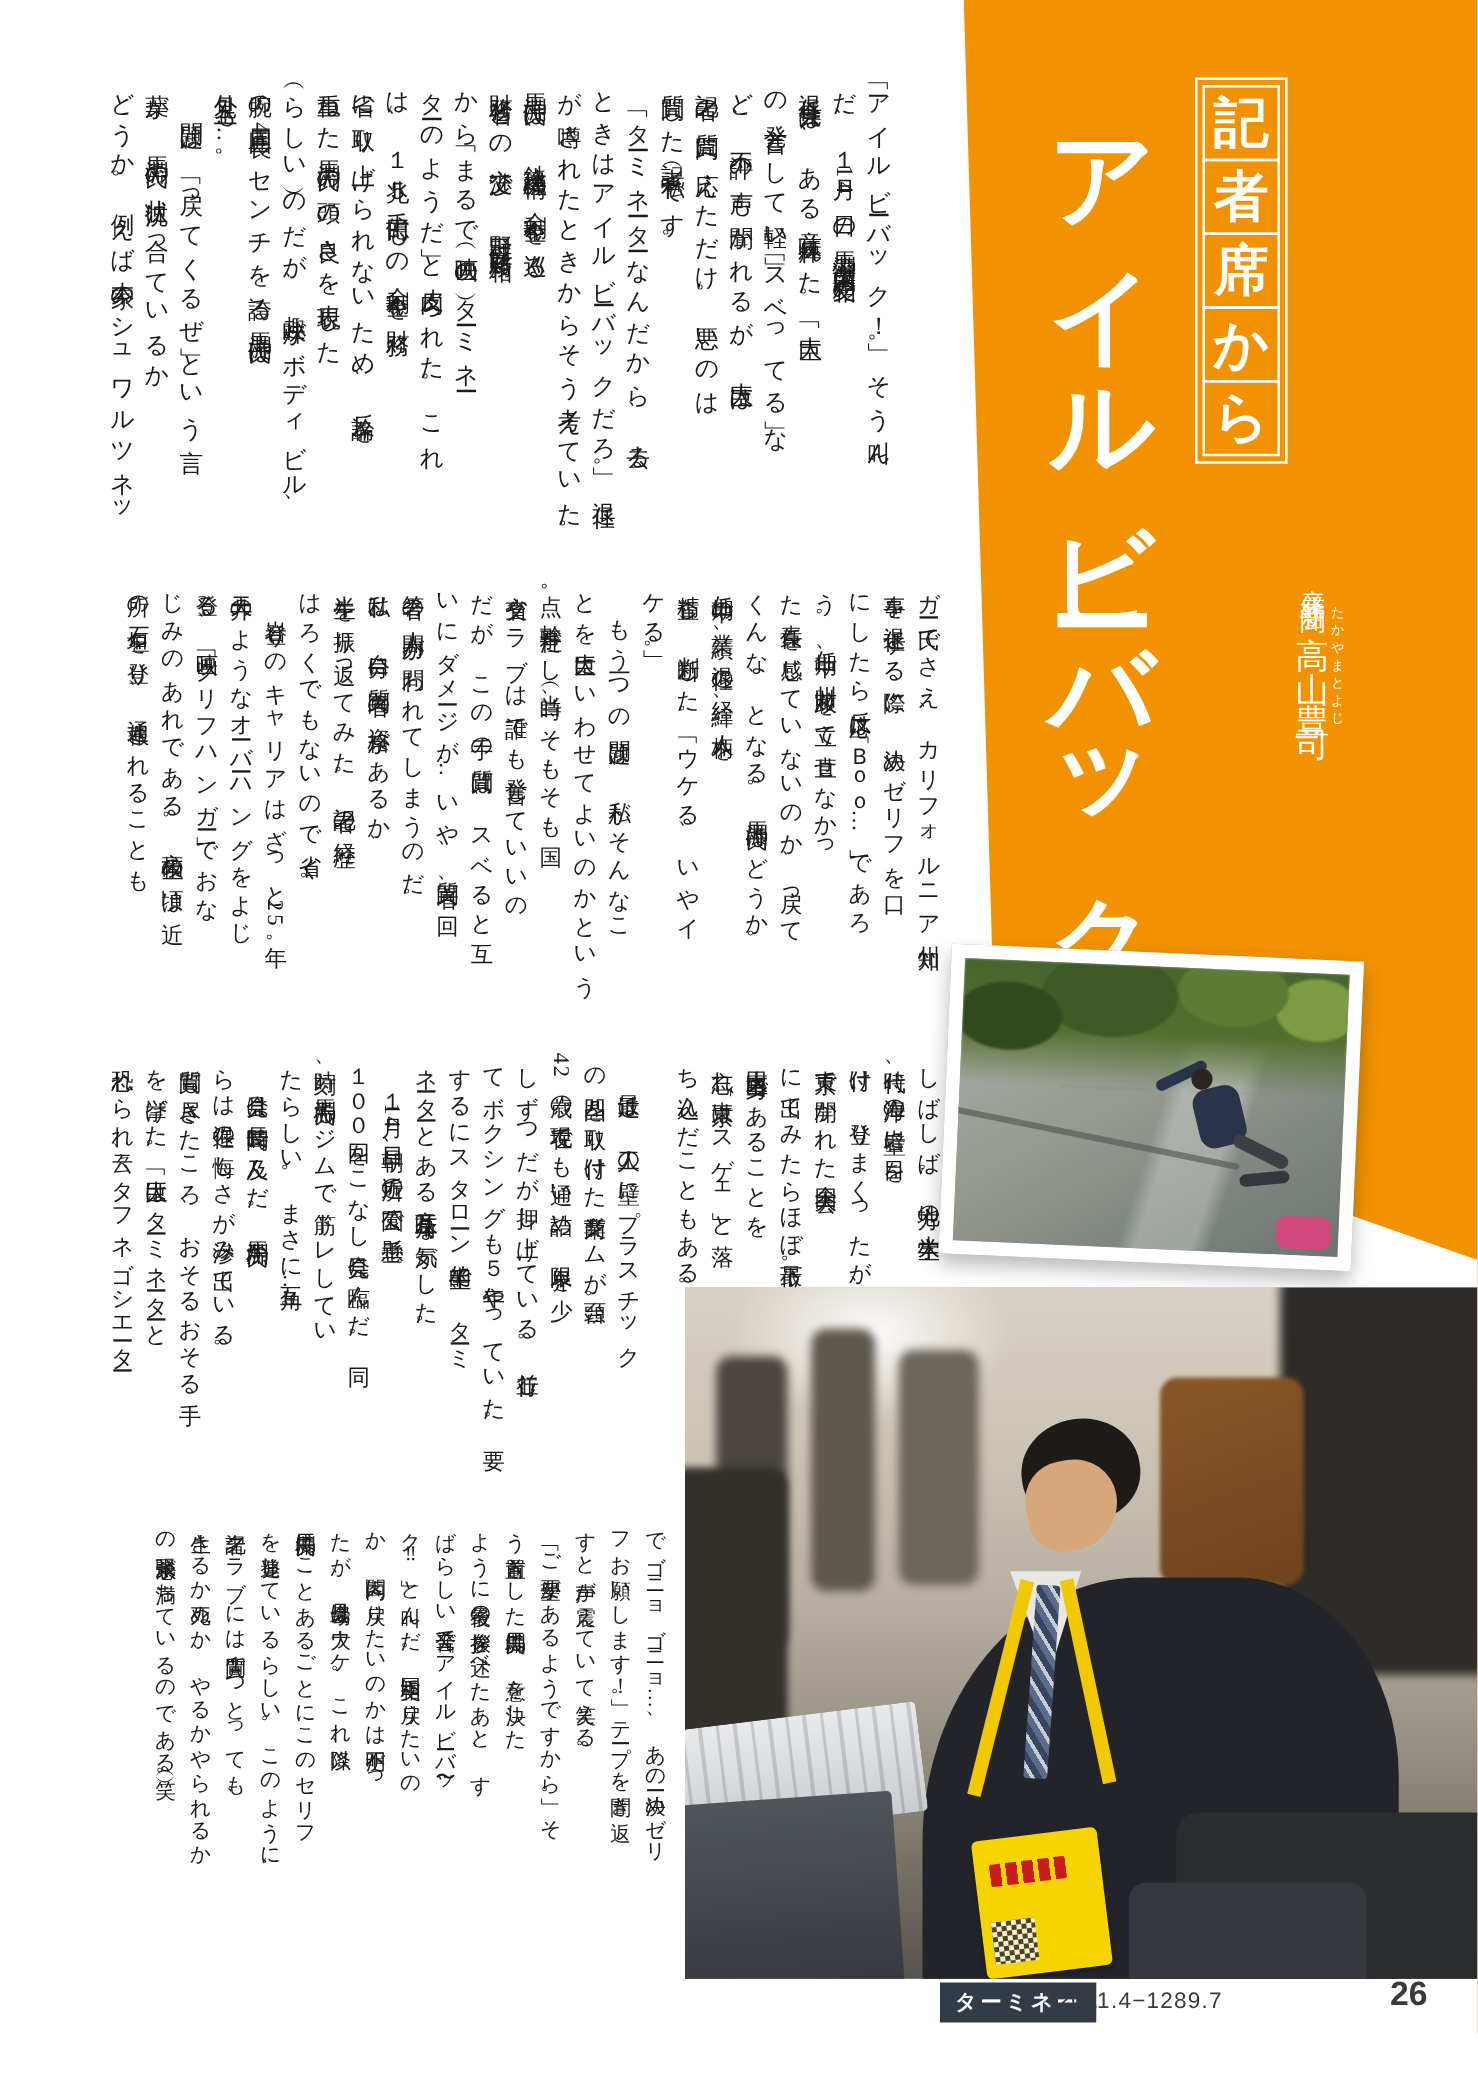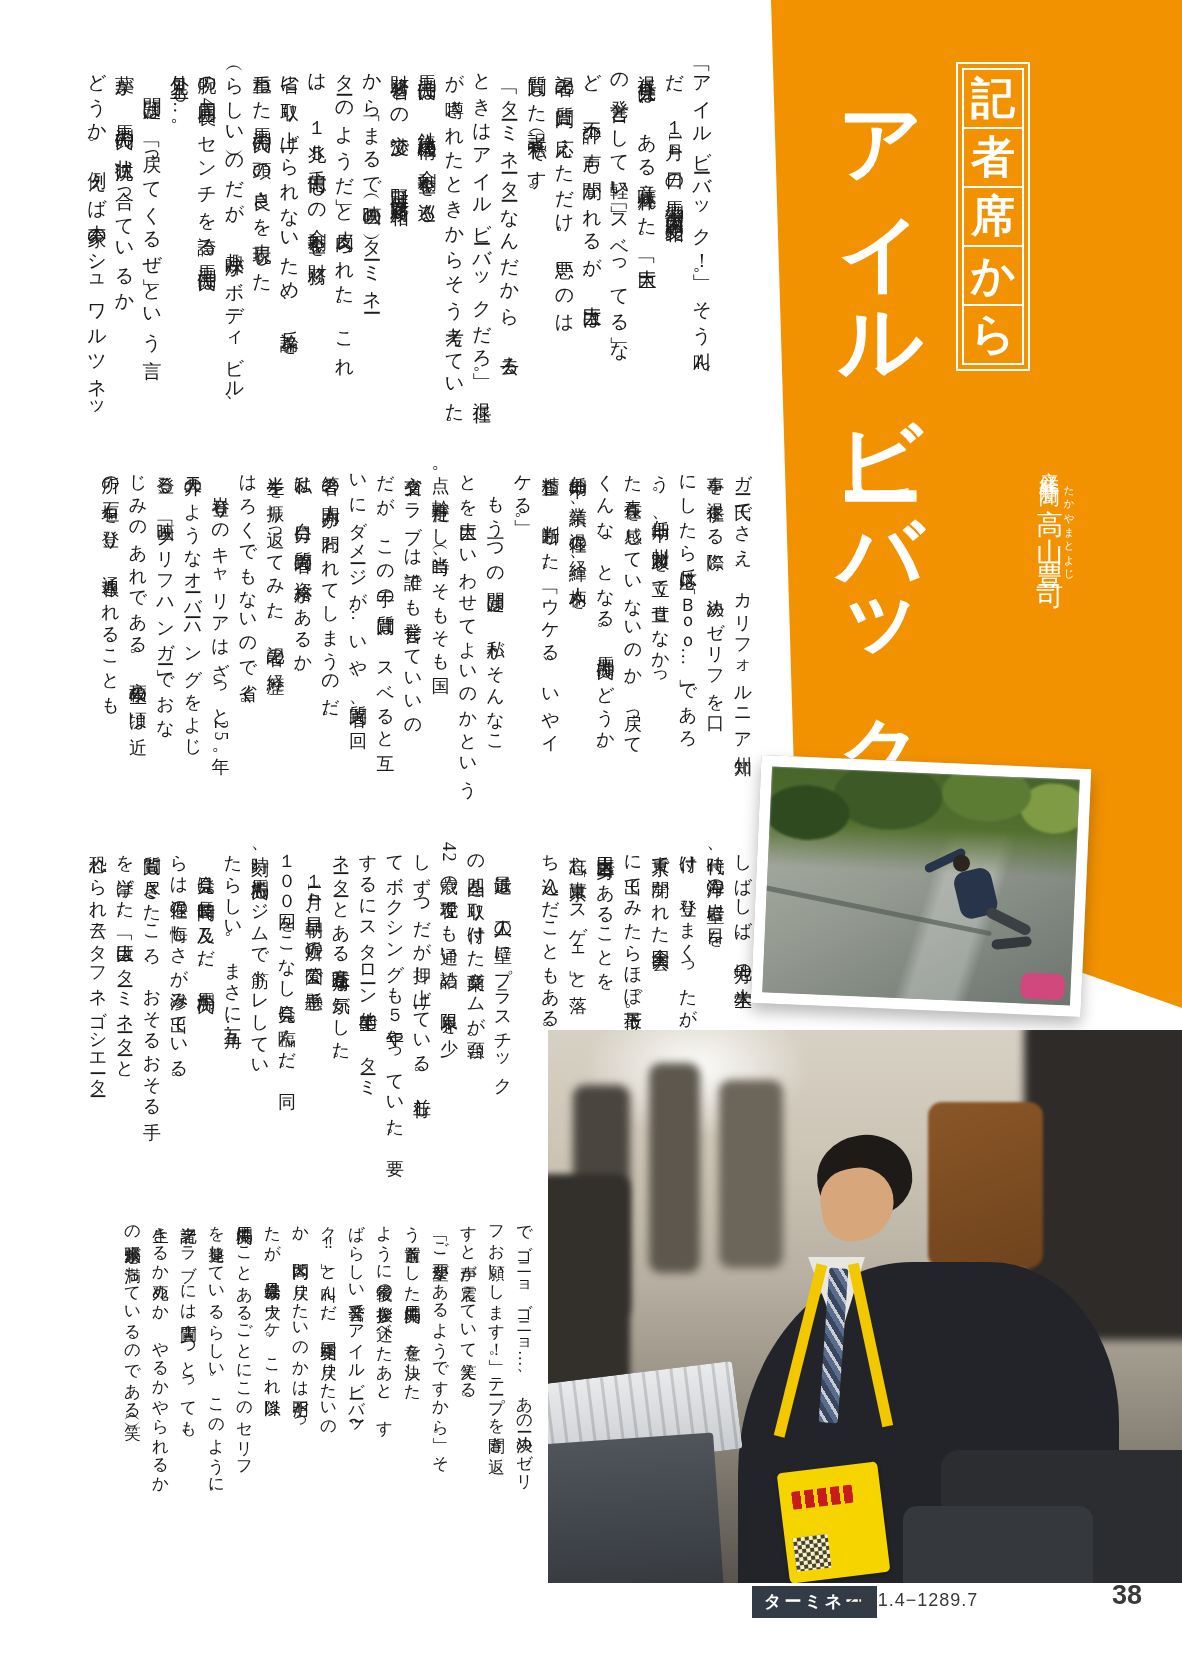--- a/index.html
+++ b/index.html
@@ -297,15 +297,15 @@
     <div class="press-seats"></div>
     <div class="press-seats2"></div>
     <div class="press-badge">
       <div class="press-badge-mark"></div>
       <div class="press-badge-check"></div>
     </div>
   </div>
 
   <div class="footer-pub">ターミネー</div>
   <div class="footer-issue">2011.4−1289.7</div>
-  <div class="footer-page">38</div>
+  <div class="footer-page">26</div>
 
 </div>
 
 </body></html>

